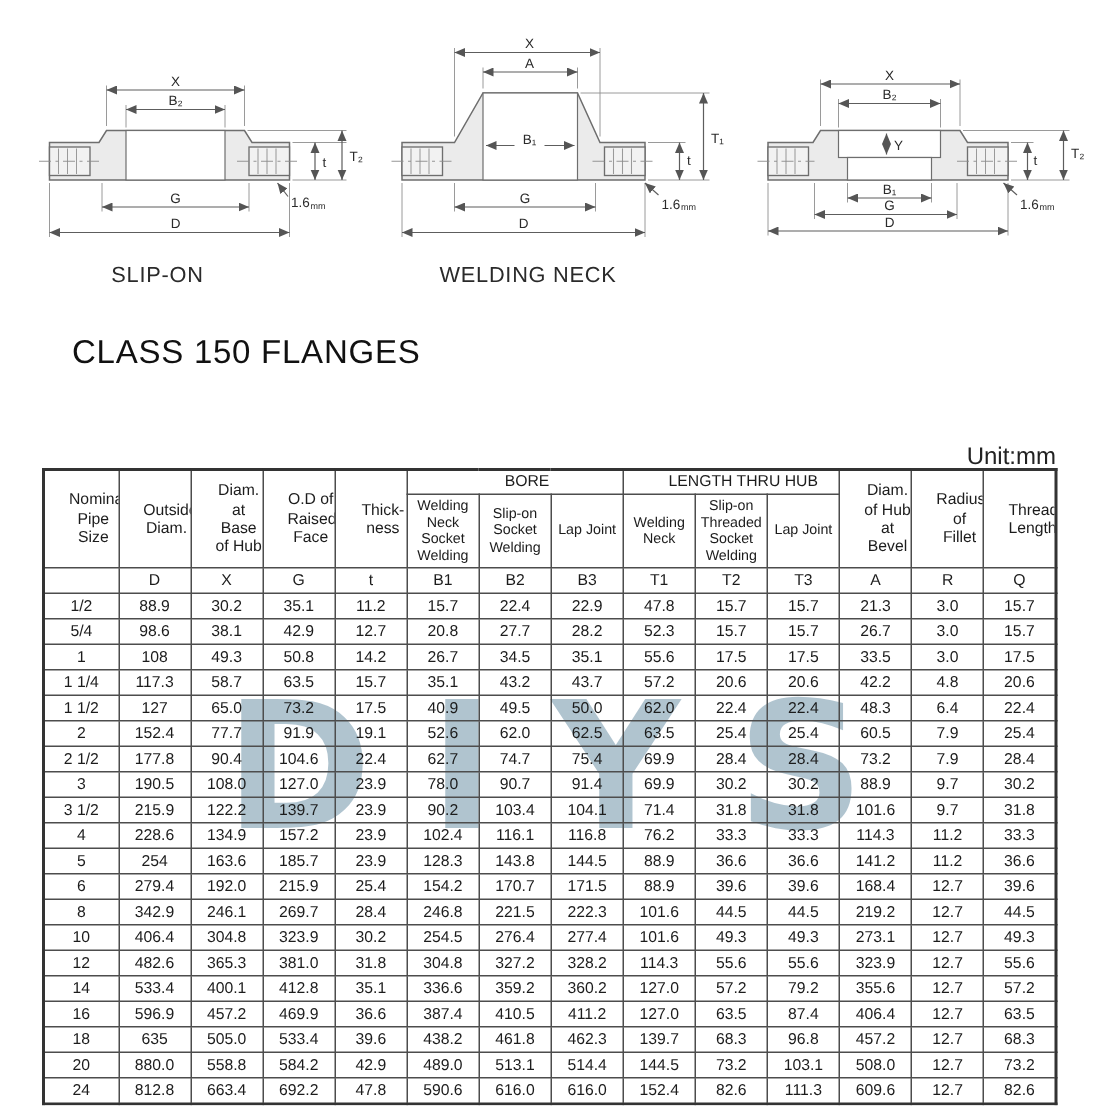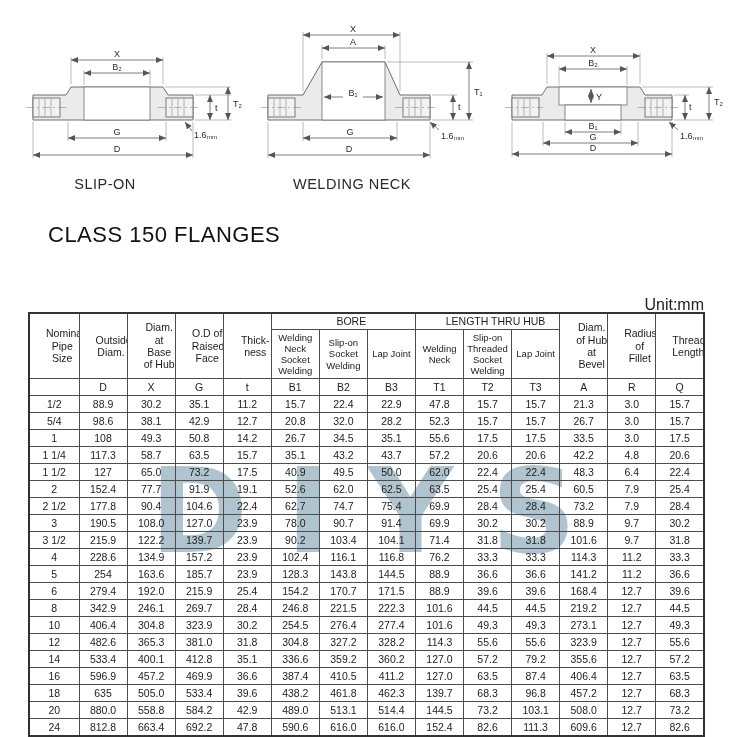--- a/index.html
+++ b/index.html
@@ -271,21 +271,21 @@
           <td>3.0</td>
           <td>15.7</td>
         </tr>
         <tr>
           <td>5/4</td>
           <td>98.6</td>
           <td>38.1</td>
           <td>42.9</td>
           <td>12.7</td>
           <td>20.8</td>
-          <td>32.0</td>
+          <td>27.7</td>
           <td>28.2</td>
           <td>52.3</td>
           <td>15.7</td>
           <td>15.7</td>
           <td>26.7</td>
           <td>3.0</td>
           <td>15.7</td>
         </tr>
         <tr>
           <td>1</td>

